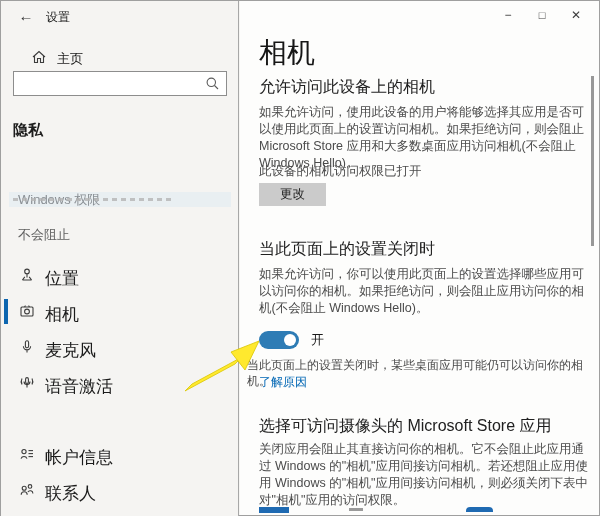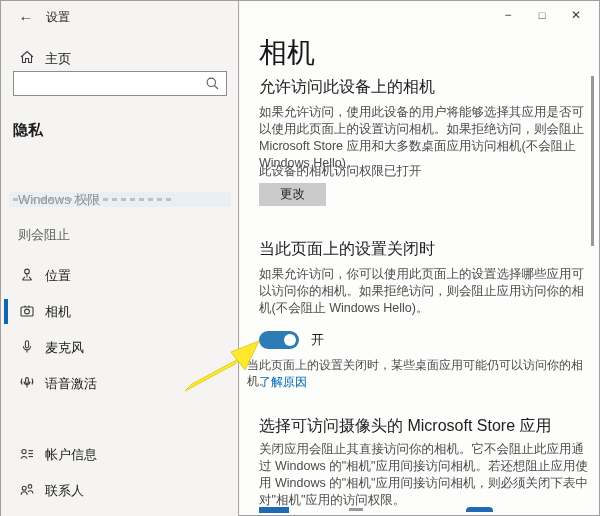--- a/index.html
+++ b/index.html
@@ -14,42 +14,42 @@
   .back-btn { position:absolute; left:14px; top:5px; width:22px; height:20px;
     font-size:15px; color:#333; text-align:center; line-height:20px; cursor:pointer; }
   .win-title { position:absolute; left:45px; top:8px; font-size:12px; color:#1a1a1a; }
   .win-controls { position:absolute; right:6px; top:0; height:30px; display:flex; }
   .win-ctl { width:34px; height:28px; display:flex; align-items:center; justify-content:center;
     font-size:12px; color:#3c3c3c; cursor:pointer; }
   .win-ctl.max { font-size:11px; }
   
   .sidebar { position:absolute; top:0; left:0; width:238px; height:516px;
     background:#f5f4f2; border-right:1px solid #a7a7a7; }
-  .home-row { position:absolute; left:0; top:44px; width:238px; height:26px; cursor:pointer;font-family:Liberation Serif, serif; }
+  .home-row { position:absolute; left:12px; top:44px; width:238px; height:26px; cursor:pointer;font-family:Liberation Serif, serif; }
   .home-row .icon { position:absolute; left:18px; top:4px; }
   .home-row .lbl { position:absolute; left:44px; top:5px; font-size:13px; color:#1a1a1a; }
   .searchbox { position:absolute; left:12px; top:70px; width:214px; height:25px;
     background:#fff; border:1px solid #8d8d8d; }
   .searchbox input { position:absolute; left:7px; top:0; width:180px; height:23px; border:none;
     outline:none; background:transparent; font-size:12.5px; color:#444;
     font-family:"Liberation Sans", sans-serif; }
   .searchbox input::placeholder { color:#5f5f5f; opacity:1; }
   .search-glyph { position:absolute; right:6px; top:4px; }
   .privacy-h { position:absolute; left:12px; top:120px; font-size:15px; font-weight:bold; color:#1d1d1d; }
   .cat-label { position:absolute; left:17px; font-size:13px; color:#616161; }
   .cat-win { top:174px;margin-top:16px; }
   .cat-app { top:225px; }
   .ghost-row { position:absolute; left:8px; top:191px; width:222px; height:15px;
     background:rgba(213,228,243,0.35); overflow:hidden; }
   .ghost-dashes { position:absolute; left:4px; top:6px; width:160px; height:3px;
     background:repeating-linear-gradient(90deg,#b5b5b5 0 5px, transparent 5px 9px);
     filter:blur(0.7px); opacity:0.8; }
   .nav-item { position:absolute; left:0; width:238px; height:34px; cursor:pointer; }
   .nav-item .icon { position:absolute; left:18px; top:9px; }
-  .nav-item .lbl { position:absolute; left:44px; top:9px; font-size:13px; color:#1b1b1b; }
+  .nav-item .lbl { position:absolute; left:44px; top:9px; font-size:17px; color:#1b1b1b; }
   .accent-bar { position:absolute; left:3px; top:5px; width:4px; height:25px; }
   
   .content { position:absolute; top:0; left:239px; right:0; bottom:0; background:#fdfdfc; }
   .page-title { position:absolute; left:19px; top:33px; font-size:28px; font-weight:400; color:#161616; }
   .sec-h { position:absolute; left:19px; font-size:16px; font-weight:400; color:#202020; }
   .body-p { position:absolute; left:19px; width:336px; font-size:12.5px; line-height:17px; color:#4b4b4b; }
   .status-line { position:absolute; left:19px; top:162px; font-size:12.5px; color:#4b4b4b; }
   .change-btn { position:absolute; left:19px; top:182px; width:67px; height:23px;
     background:#cbcbcb; border:none; font-size:12.5px; color:#1c1c1c; cursor:pointer;
     font-family:"Liberation Sans", sans-serif; }
@@ -102,21 +102,21 @@
     </div>
 
     <div class="privacy-h">隐私</div>
 
     <div class="cat-label cat-win">Windows 权限</div>
 
     <div class="ghost-row">
       <div class="ghost-dashes"></div>
     </div>
 
-    <div class="cat-label cat-app">则会阻止</div>
+    <div class="cat-label cat-app">不会阻止</div>
 
     <div class="nav-item" style="top:257px">
       <span class="icon">
         <svg class="icon-svg" width="16" height="16" viewBox="0 0 16 16" fill="none" stroke="#3c3c3c" stroke-width="1.1">
           <circle cx="8" cy="4.4" r="2.3"></circle>
             <line x1="8" y1="6.7" x2="8" y2="10.5"></line>
           <path d="M5.8 9.8 L3.4 13 M10.2 9.8 L12.6 13 M3.4 13 H12.6"></path>
         </svg>
       </span>
       <span class="lbl">位置</span>

